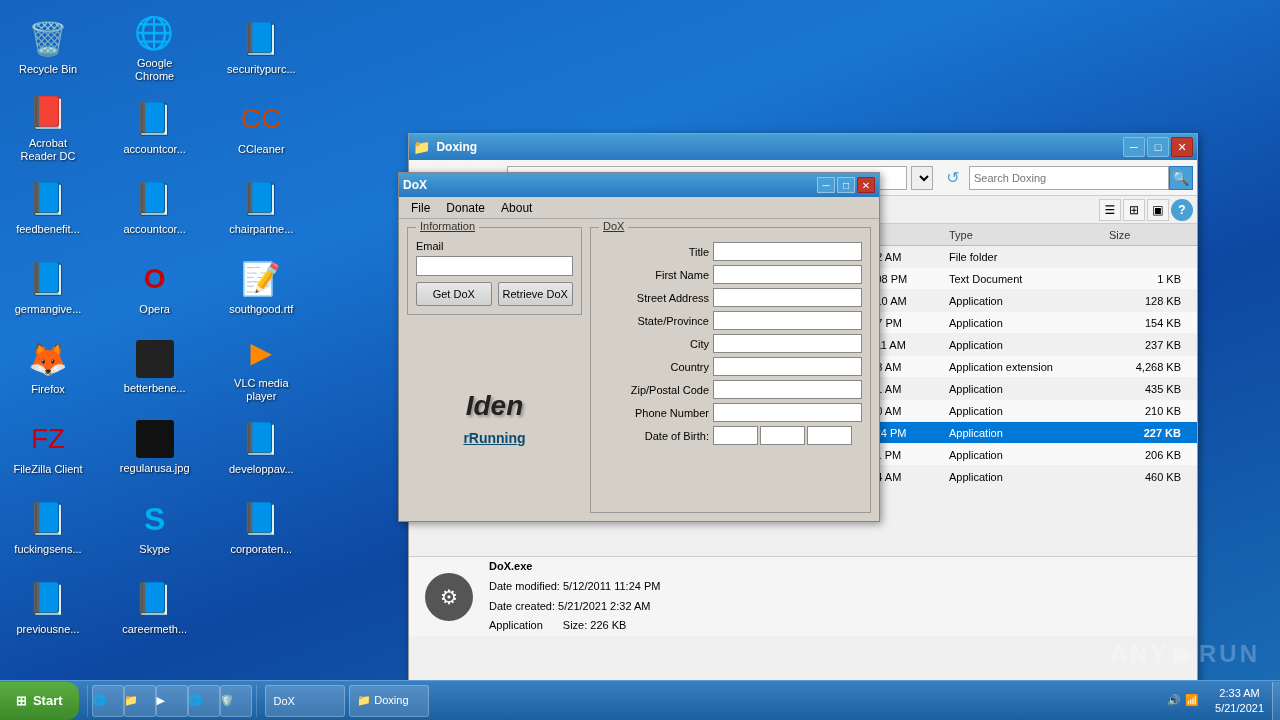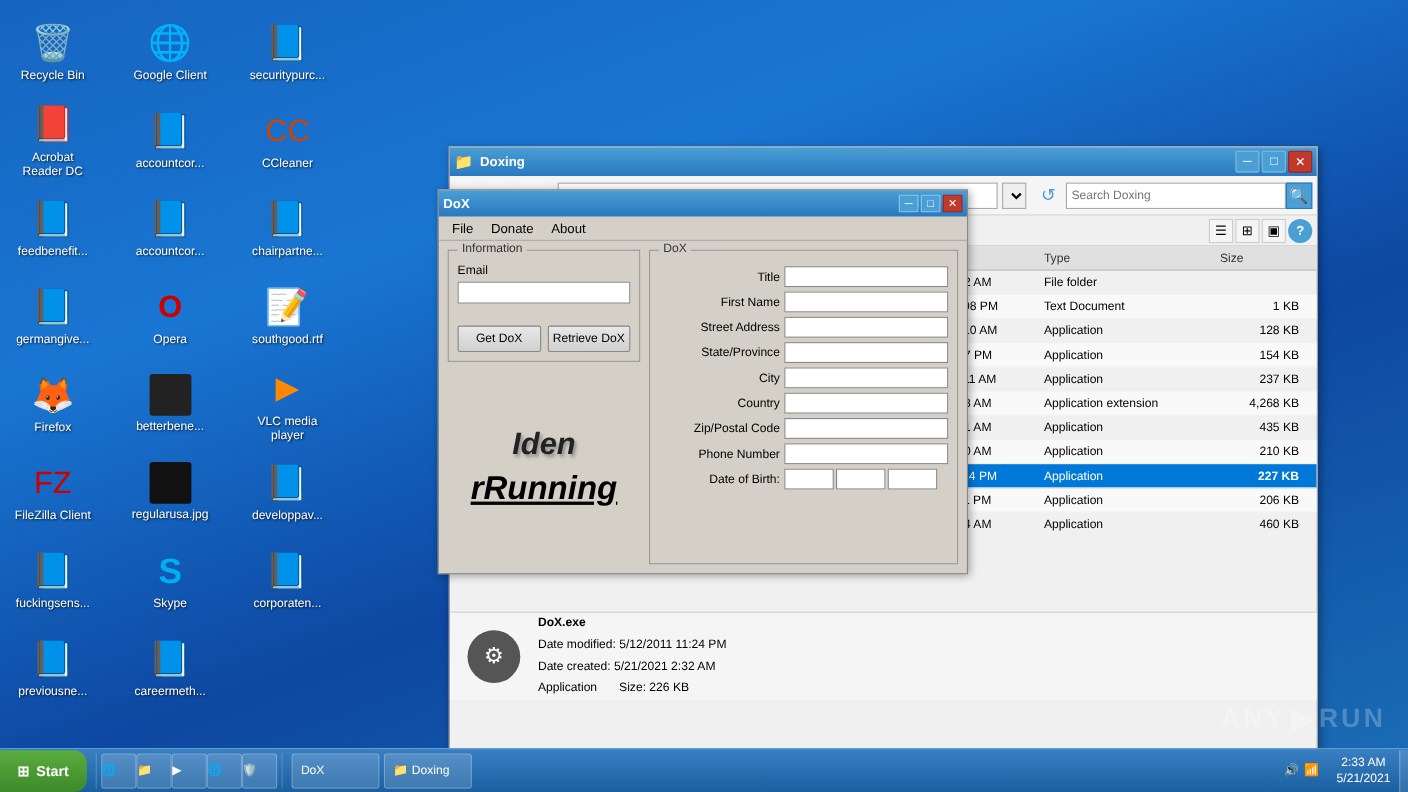--- a/index.html
+++ b/index.html
@@ -367,20 +367,21 @@
     }
 
     .group-box-title {
       position: absolute;
       top: -8px;
       left: 8px;
       background: #d4d0c8;
       padding: 0 4px;
       font-size: 11px;
       color: #333;
+      text-decoration: underline;
     }
 
     .info-label {
       font-size: 11px;
       margin-bottom: 4px;
       display: block;
     }
 
     .info-input {
       width: 100%;
@@ -388,21 +389,21 @@
       border: 1px solid #888;
       background: white;
       font-size: 11px;
       padding: 0 2px;
       margin-bottom: 6px;
     }
 
     .btn-row {
       display: flex;
       gap: 6px;
-      margin-top: 14px;
+      margin-top: 0;
     }
 
     .dox-action-btn {
       flex: 1;
       height: 24px;
       background: linear-gradient(to bottom, #e8e8e8, #d0d0d0);
       border: 1px solid #888;
       font-size: 11px;
       cursor: pointer;
       border-radius: 2px;
@@ -419,24 +420,23 @@
 
     .logo-iden {
       font-size: 28px;
       font-style: italic;
       font-weight: bold;
       color: #222;
       text-shadow: 2px 2px 3px rgba(0,0,0,0.3);
     }
 
     .logo-running {
-      font-size: 30px;
-      font-style: italic;
+      font-size: 14px;
       font-weight: bold;
-      color: #000000;
+      color: #0c4a6e;
       text-decoration: underline;
     }
 
     .dox-form-group {
       display: flex;
       align-items: center;
       margin-bottom: 4px;
       gap: 4px;
     }
 
@@ -578,21 +578,21 @@
     <div class="desktop-icon">
       <div class="icon-img">📘</div>
       <div class="icon-label">fuckingsens...</div>
     </div>
     <div class="desktop-icon">
       <div class="icon-img">📘</div>
       <div class="icon-label">previousne...</div>
     </div>
     <div class="desktop-icon">
       <div class="icon-img">🌐</div>
-      <div class="icon-label">Google Client</div>
+      <div class="icon-label">Google Chrome</div>
     </div>
     <div class="desktop-icon">
       <div class="icon-img">📘</div>
       <div class="icon-label">accountcor...</div>
     </div>
     <div class="desktop-icon">
       <div class="icon-img">📘</div>
       <div class="icon-label">accountcor...</div>
     </div>
     <div class="desktop-icon">

